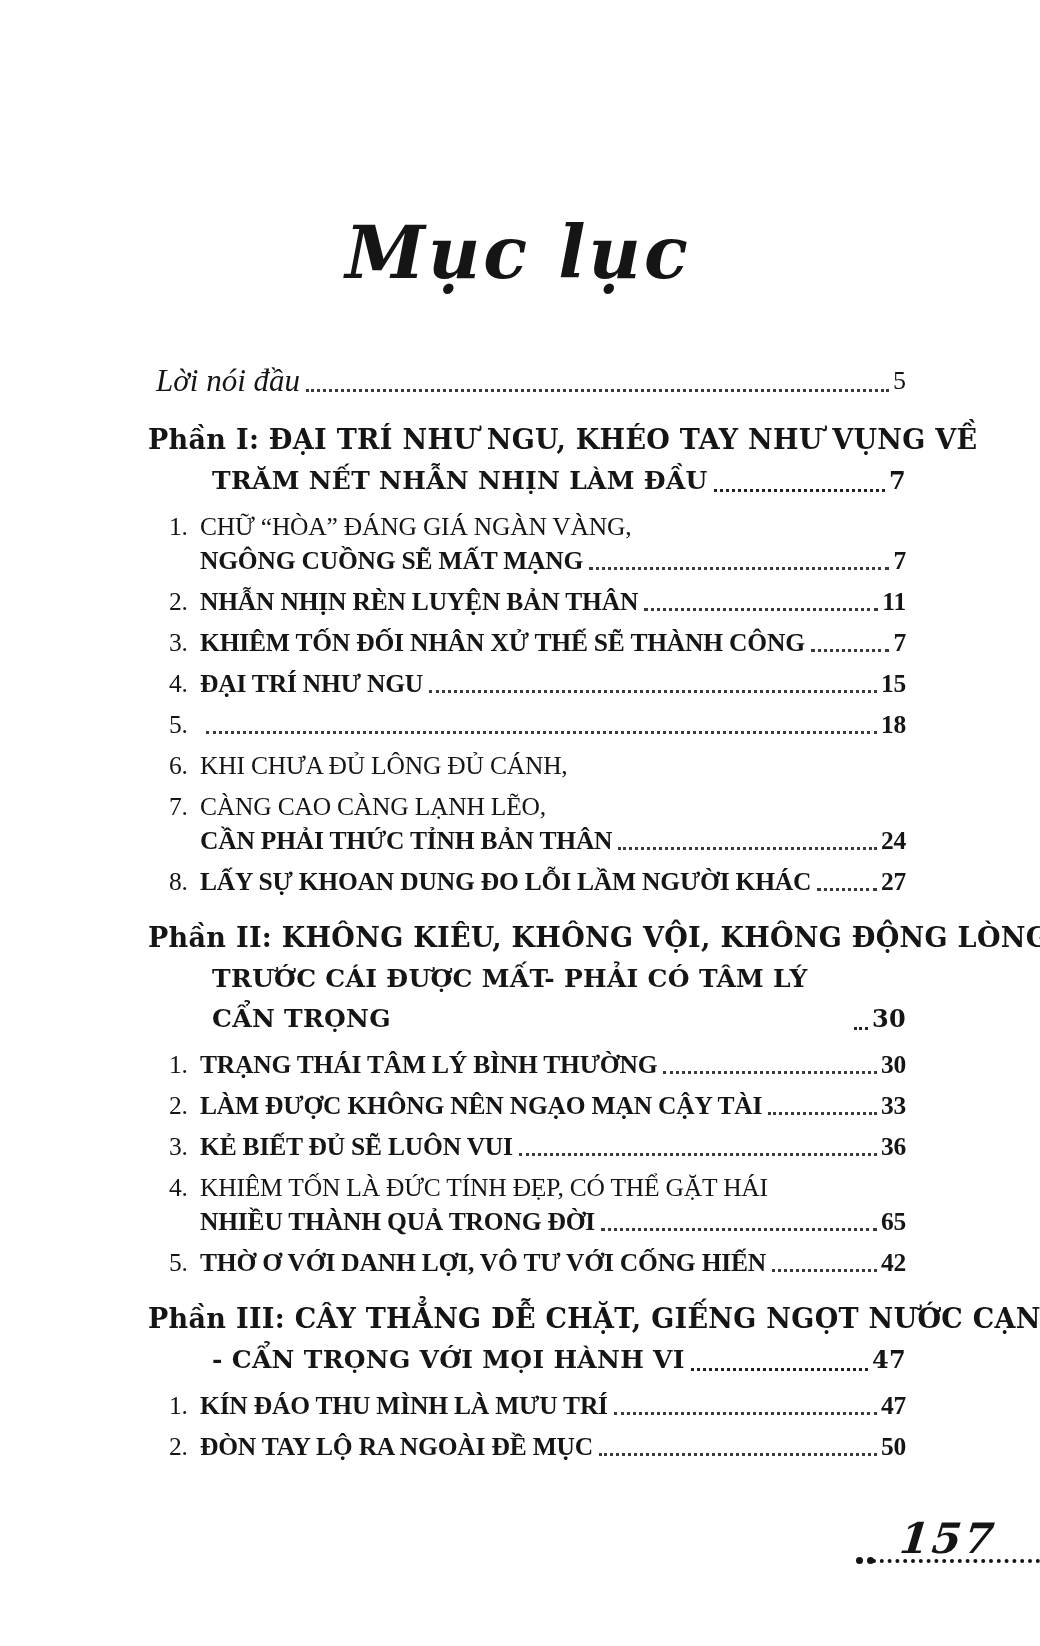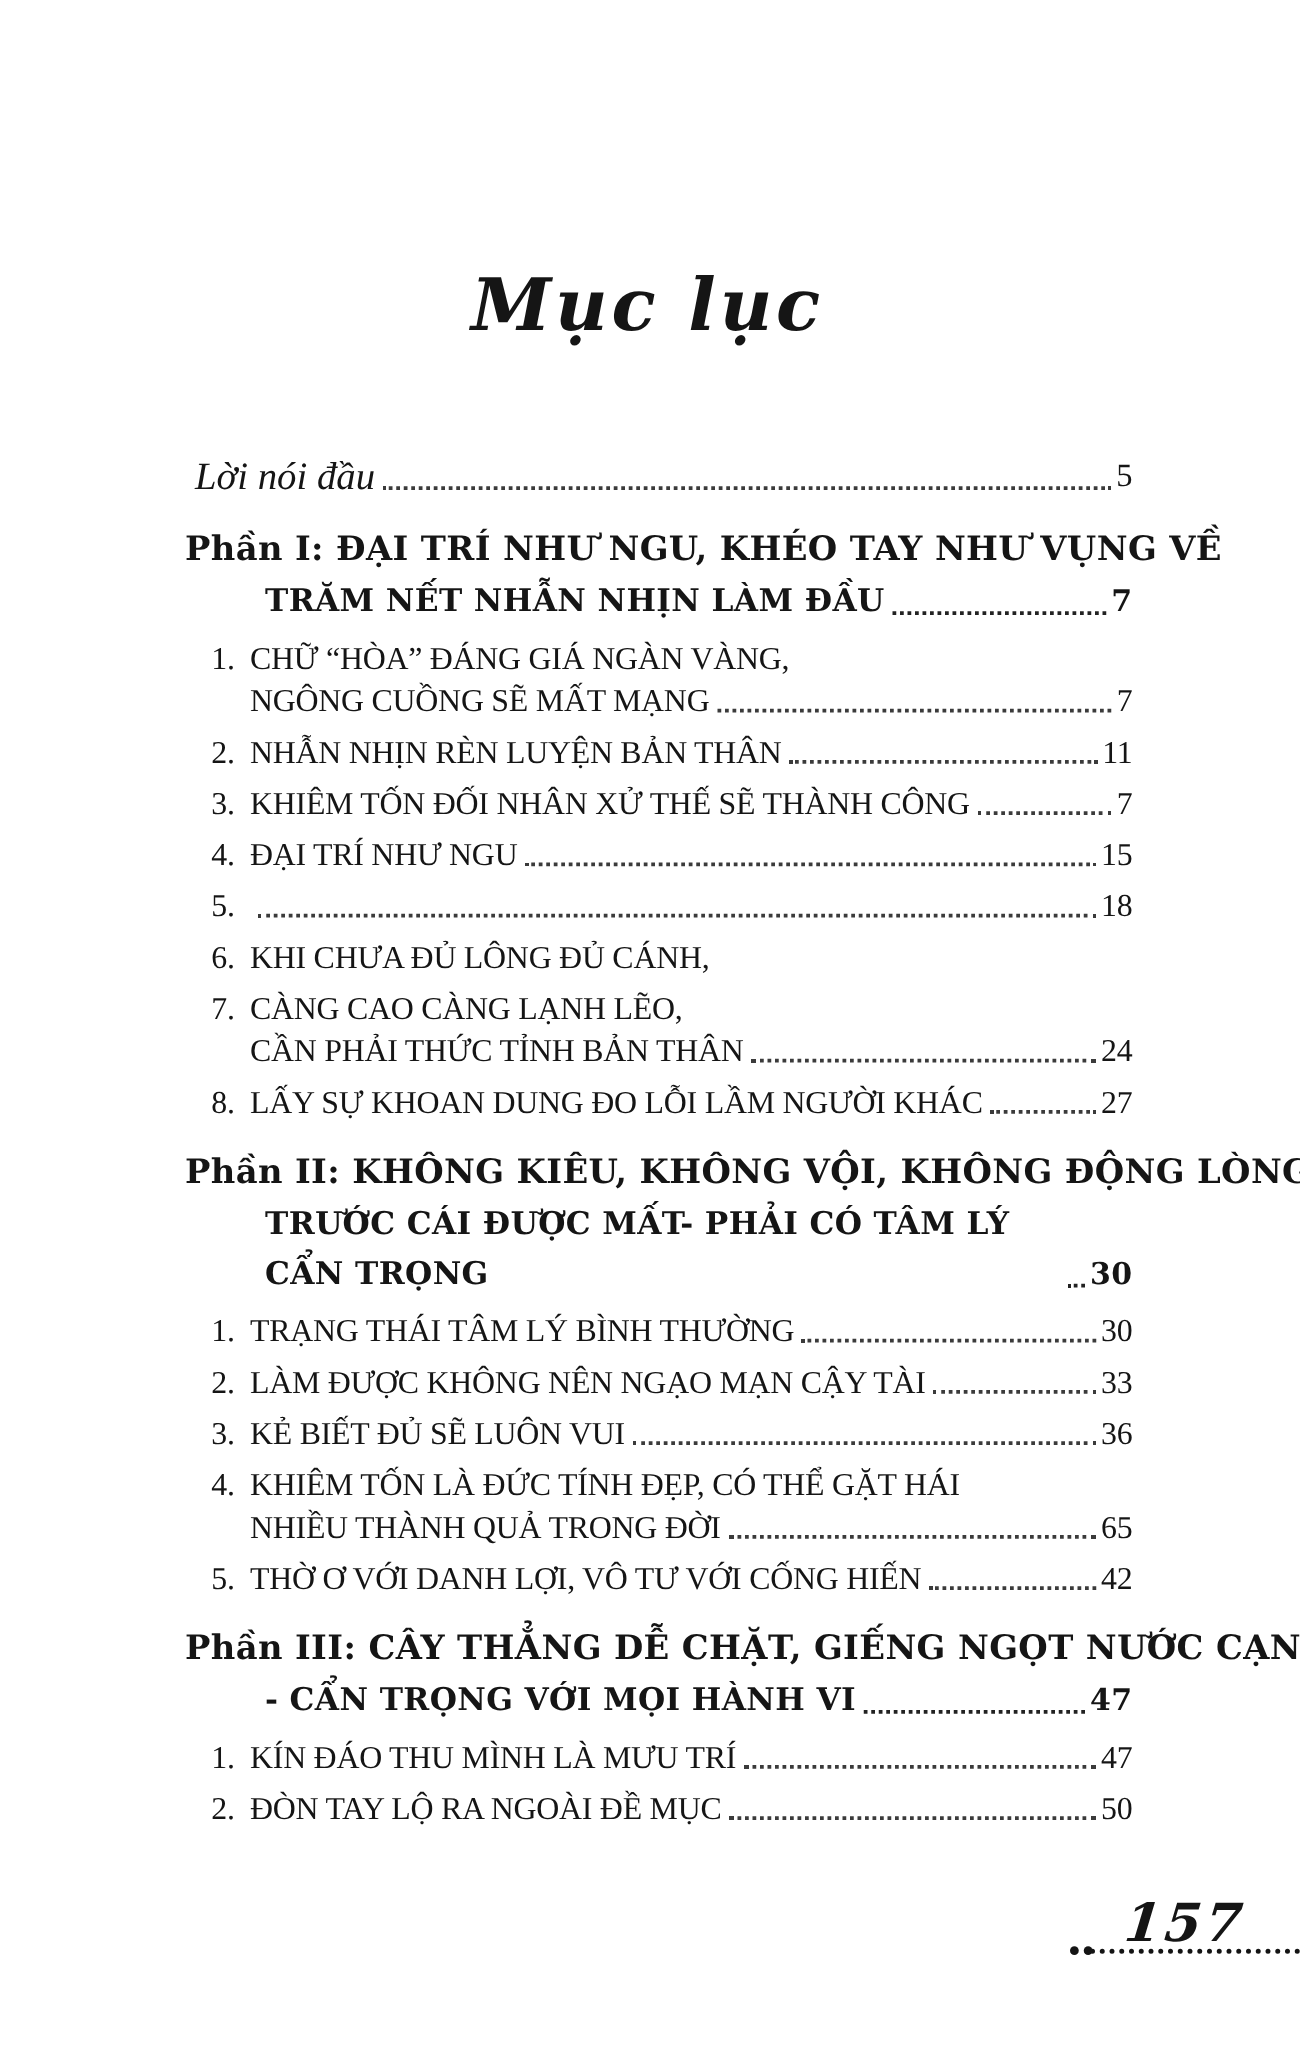--- a/index.html
+++ b/index.html
@@ -16,21 +16,21 @@
   
   .page-title {
     position: absolute;
     top: 210px;
     left: 0;
     width: 1036px;
     text-align: center;
     font-family: "DejaVu Serif", serif;
     font-style: italic;
     font-weight: bold;
-    font-size: 58px;
+    font-size: 72px;
     letter-spacing: 3px;
   }
 
   
   .toc {
     position: absolute;
     left: 148px;
     top: 362px;
     width: 758px;
   }
@@ -88,20 +88,21 @@
     flex: none;
     width: 31px;
     margin-left: 21px;
   }
   .item .body { flex: 1; min-width: 0; }
   .item .line { }
 
   .leader-row {
     display: flex;
     align-items: flex-end;
+    font-weight: bold;
   }
   .leader-row .txt { }
   .dots {
     flex: 1 1 auto;
     min-width: 14px;
     border-bottom: 3px dotted #3b3b3b;
     margin: 0 4px 8px 6px;
     height: 0;
     align-self: flex-end;
   }

